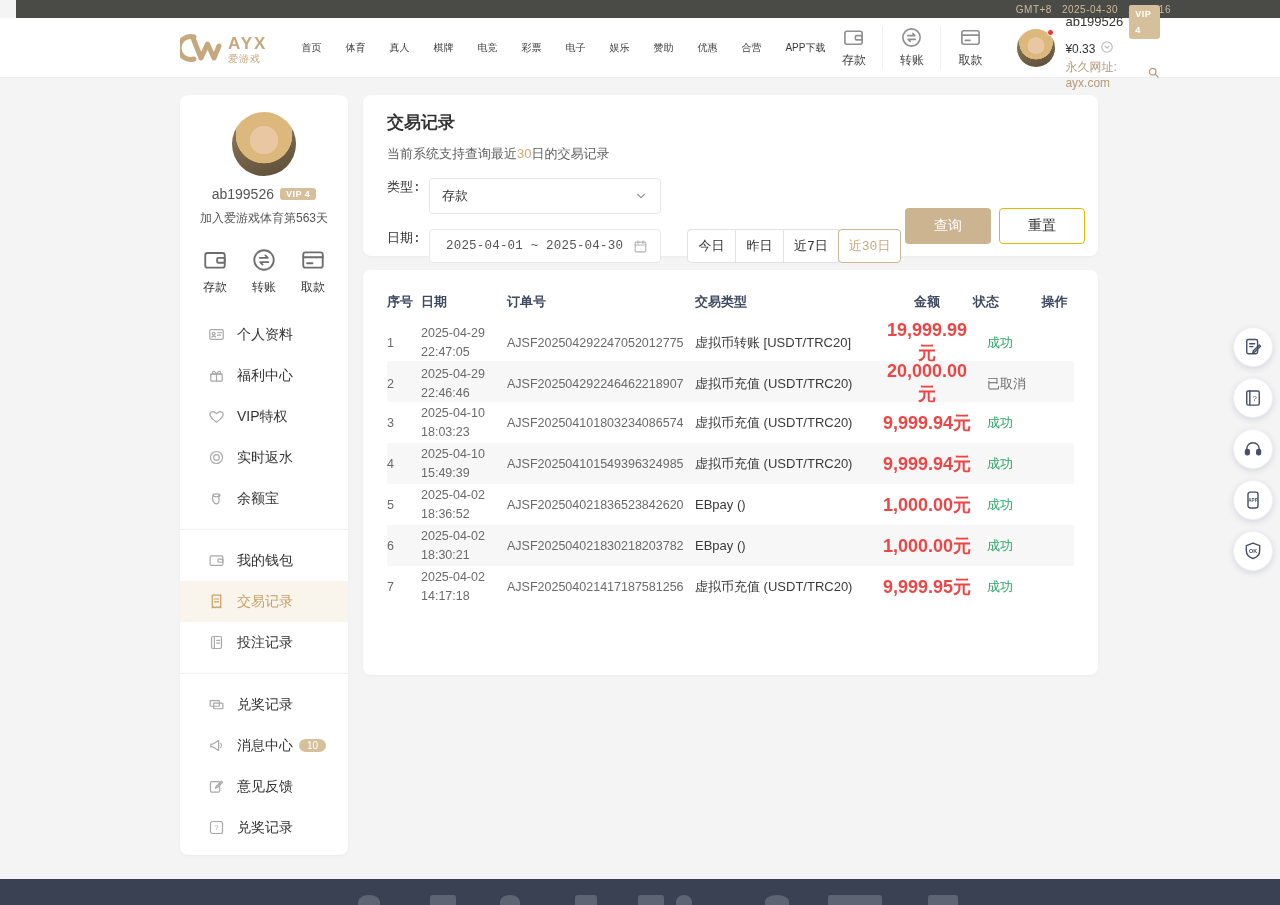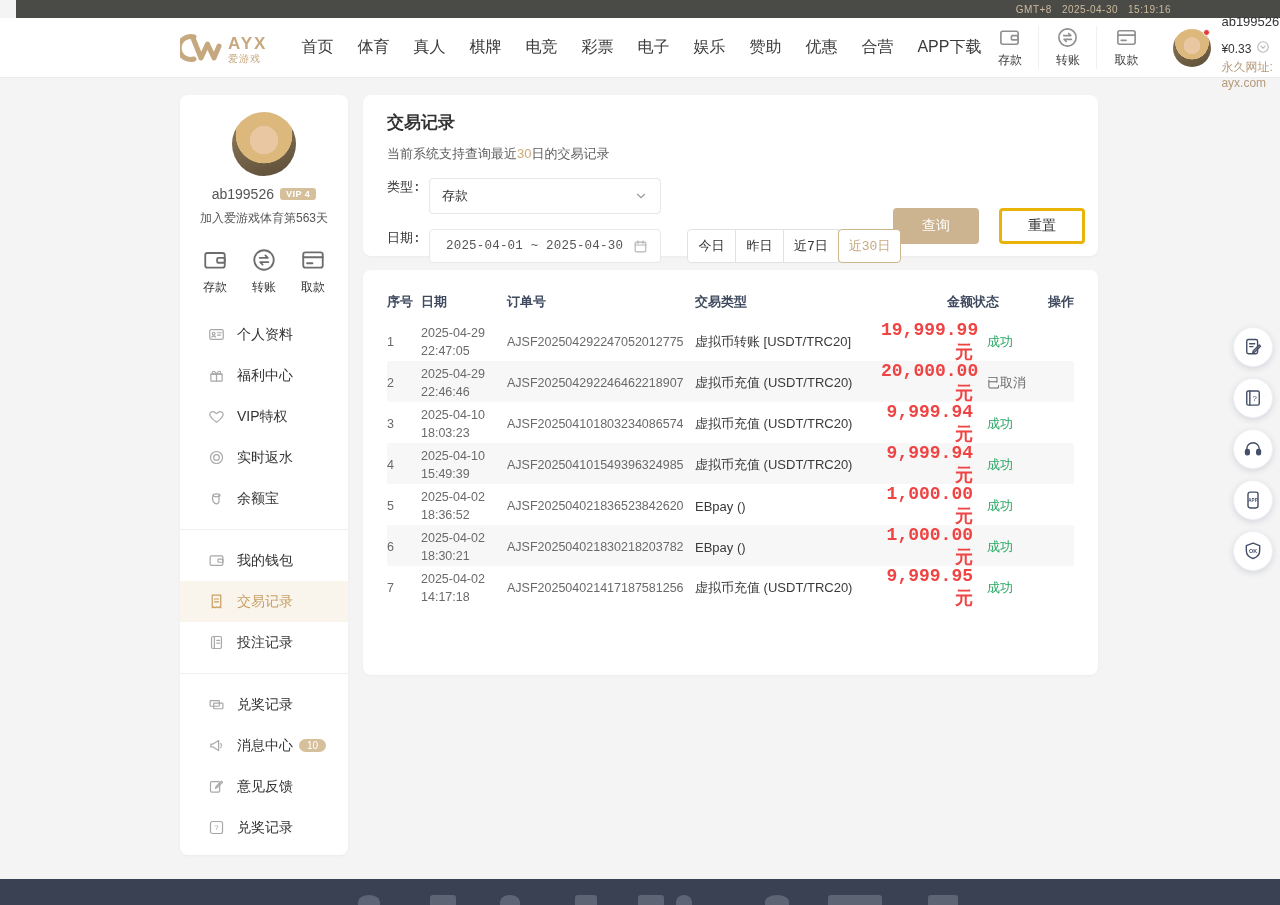--- a/index.html
+++ b/index.html
@@ -13,21 +13,21 @@
 
   
   .header { position:absolute; left:0; top:18px; width:1280px; height:60px; background:#fff;
     border-bottom:1px solid #ececec; display:flex; align-items:center; }
   .logo { display:flex; align-items:flex-end; margin-left:180px; gap:6px; color:#c6a87e; }
   .logo svg { display:block; }
   .logo-text { line-height:1; }
   .logo-name { font-size:17px; font-weight:bold; letter-spacing:2px; }
   .logo-sub { font-size:10px; margin-top:2px; letter-spacing:1px; }
   .nav { display:flex; align-items:center; gap:24px; margin-left:34px; }
-  .nav-item { font-size:16px; color:#3b3b3b; cursor:pointer; white-space:nowrap;text-align:right; }
+  .nav-item { font-size:10px; color:#3b3b3b; cursor:pointer; white-space:nowrap;text-align:right; }
   .hdr-right { margin-left:auto; margin-right:120px; display:flex; align-items:center; }
   .hdr-quick { display:flex; align-items:center; }
   .hdr-quick-item { width:58px; display:flex; flex-direction:column; align-items:center; gap:3px;
     cursor:pointer; color:#8f8f8f; border-right:1px solid #f0f0f0; }
   .hdr-quick-item:last-child { border-right:none; }
   .hdr-quick-item .lbl { font-size:12px; color:#3b3b3b; }
   .hdr-avatar-wrap { position:relative; margin-left:18px; }
   .avatar { border-radius:50%;
     background:
       radial-gradient(circle at 50% 44%, #e9c7a2 0 29%, rgba(0,0,0,0) 30%),
@@ -82,33 +82,33 @@
     display:flex; align-items:center; padding:0 12px 0 16px; font-size:12.5px; color:#555; cursor:pointer; }
   .date-box .val { flex:1; letter-spacing:.2px; }
   .date-box .cal { color:#b3b3b3; display:flex; }
   .seg-group { display:flex; margin-left:26px; }
   .seg { min-width:49px; height:34px; background:#fff; border:1px solid #e2e2e2; margin-left:-1px;
     display:flex; align-items:center; justify-content:center; font-size:13px; color:#333;
     cursor:pointer; padding:0 10px; }
   .seg:first-child { border-radius:4px 0 0 4px; margin-left:0; }
   .seg:last-child { border-radius:0 4px 4px 0; }
   .seg.active { border:1px solid #cdb58e; color:#c7a97e; border-radius:4px; z-index:1; }
-  .f-btns { position:absolute; right:13px; top:113px; display:flex; gap:20px; }
+  .f-btns { position:absolute; right:13px; top:113px; display:flex; gap:8px; }
   .btn { height:36px; width:86px; border-radius:4px; font-size:14px; display:flex;
     align-items:center; justify-content:center; cursor:pointer; }
   .btn-primary { background:#ccb491; color:#fff; }
-  .btn-plain { background:#fff; border:3px solid #eab308; color:#333; }
+  .btn-plain { background:#fff; border:1px solid #eab308; color:#333; }
 
   
   .table-card { left:363px; top:270px; width:735px; height:405px; padding:14px 24px; }
   .tgrid { display:grid; grid-template-columns:34px 86px 188px 186px 92px 62px 39px; align-items:center; }
   .thead { height:36px; font-size:13px; color:#3f4a5f; font-weight:bold; }
   .trow { height:41px; font-size:13px; border-radius:2px; }
   .trow:nth-child(even) { background:#f7f7f7; }
-  .c-right { text-align:right;font-family:Liberation Mono, monospace; }
+  .c-right { text-align:center; }
   .cell-date { font-size:12.5px; color:#6a6a6a; line-height:1.45; }
   .cell-order { font-size:12.5px; color:#6a6a6a; }
   .cell-type { color:#3a3a3a; font-weight:500; }
   .cell-amt { font-size:18px; color:#ef4444; font-weight:bold; }
   .st-success { color:#27a662; font-weight:500; }
   .st-cancel { color:#6a6a6a; }
 
   
   .float-stack { position:absolute; left:1233px; top:327px; display:flex; flex-direction:column; gap:11px; }
   .float-btn { width:40px; height:40px; border-radius:50%; background:#fff; border:1px solid #eef0f6;

